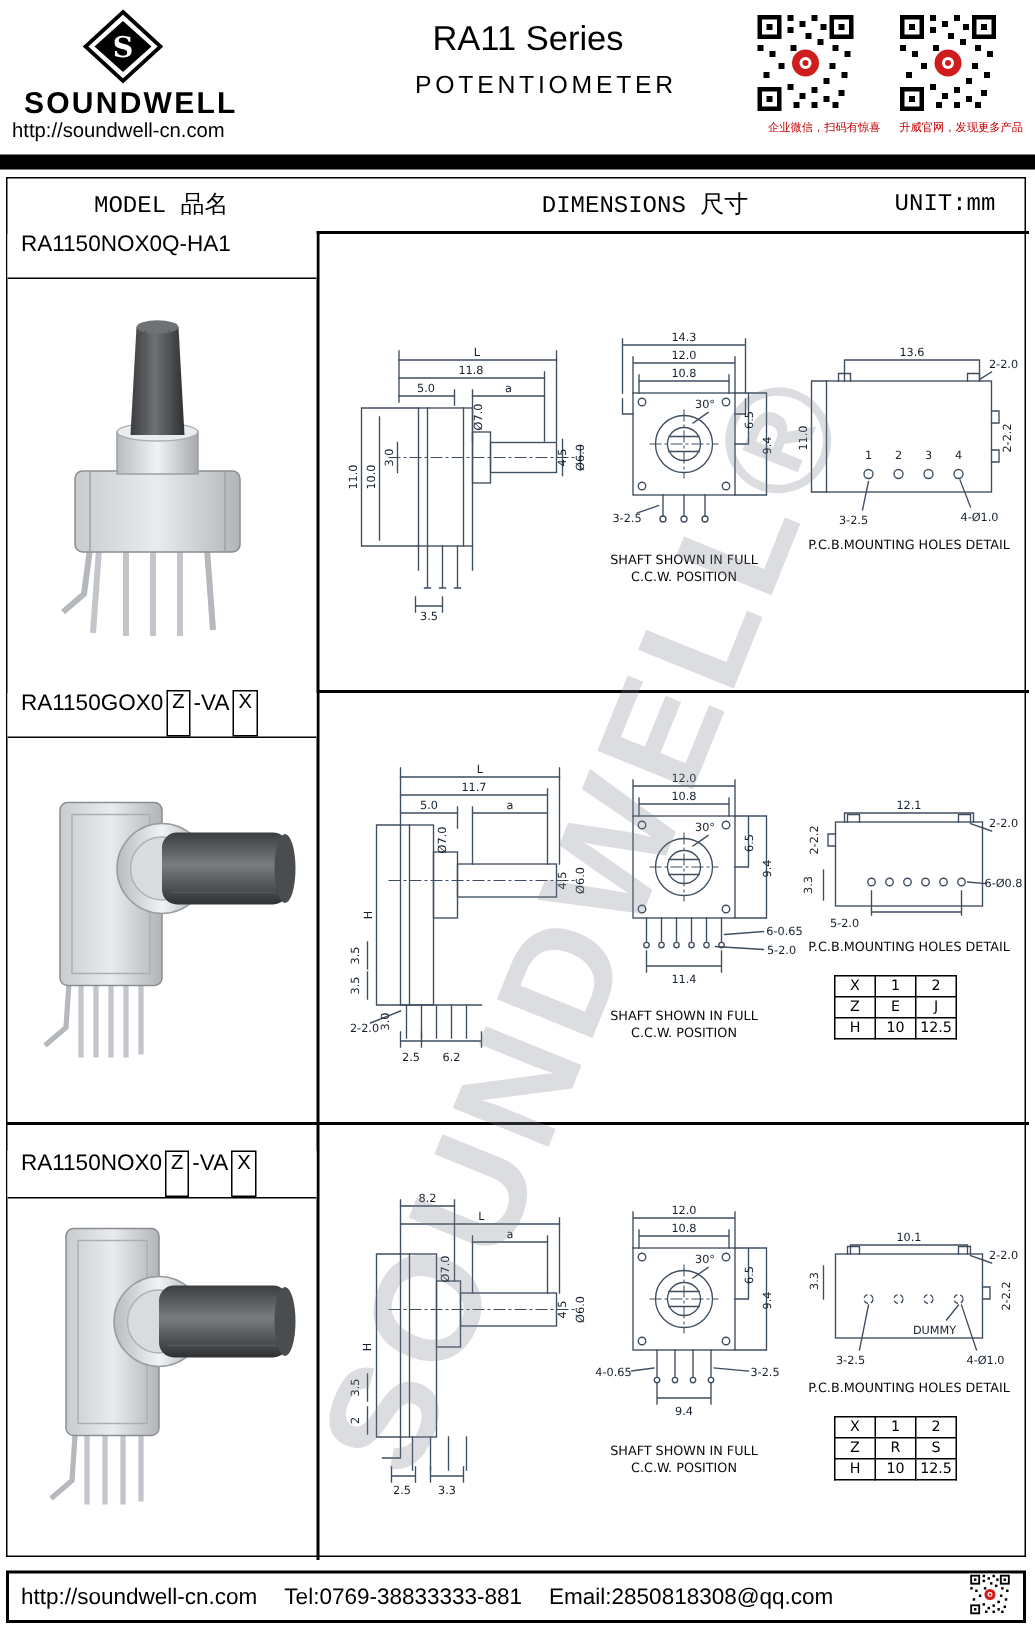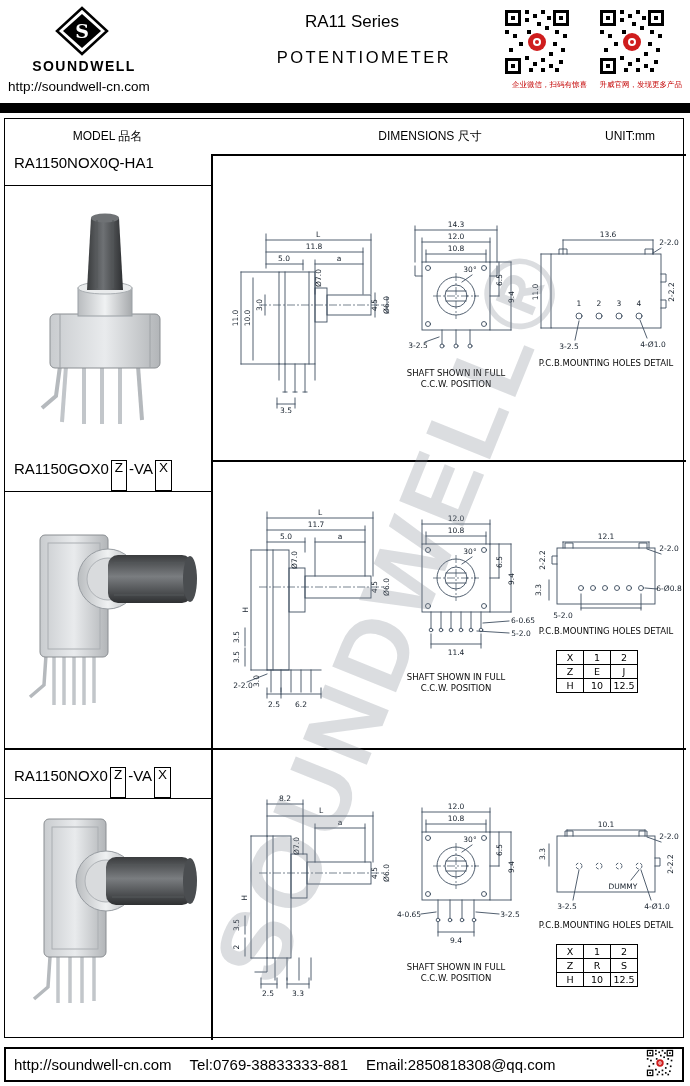--- a/index.html
+++ b/index.html
@@ -1,25 +1,25 @@
 <!DOCTYPE html>
 <html><head>
 <meta charset="utf-8">
 <style>
   html,body{margin:0;padding:0;background:#ffffff;}
   #page{position:relative;width:690px;height:1086px;background:#fff;overflow:hidden;
         font-family:"Liberation Sans","DejaVu Sans",sans-serif;color:#000;}
   .abs{position:absolute;}
   .gl{position:absolute;background:#000;}
-  .company{font-weight:bold;font-size:14px;letter-spacing:1.5px;text-align:center;}
+  .company{font-weight:bold;font-size:20px;letter-spacing:1.5px;text-align:center;}
   .siteurl{font-size:13.5px;}
-  .series{font-size:17px;text-align:center;}
+  .series{font-size:23px;text-align:center;}
   .product{font-size:16.5px;letter-spacing:2.5px;text-align:center;}
   .qrcap{font-size:7.5px;color:#c40000;text-align:right;white-space:nowrap;}
-  .thead{font-size:12px;display:flex;align-items:center;justify-content:center;}
+  .thead{font-size:16px;display:flex;align-items:center;justify-content:center;font-family:Liberation Mono, monospace;}
   .tablebox{position:absolute;left:4px;top:118px;width:680px;height:920px;border:1.5px solid #000;box-sizing:border-box;}
   .modelcell{position:absolute;left:5px;width:206px;height:32px;border-bottom:1.5px solid #000;
              display:flex;padding-left:9px;box-sizing:border-box;
              font-size:15px;background:#fff;z-index:4;}
   .codebox{display:inline-block;border:1.5px solid #000;padding:0 3px;margin:0 2px;line-height:1.1;font-size:13.5px;}
   .draw{z-index:2;}
   .ln{fill:none;stroke:#3e4e60;stroke-width:0.9;stroke-linecap:square;}
   .lnd{fill:none;stroke:#3e4e60;stroke-width:0.9;stroke-dasharray:3 2;}
   .ctr{fill:none;stroke:#3e4e60;stroke-width:0.7;stroke-dasharray:8 2 2 2;}
   .dm{font-size:7.5px;fill:#16202c;text-anchor:middle;font-family:"DejaVu Sans",sans-serif;}

